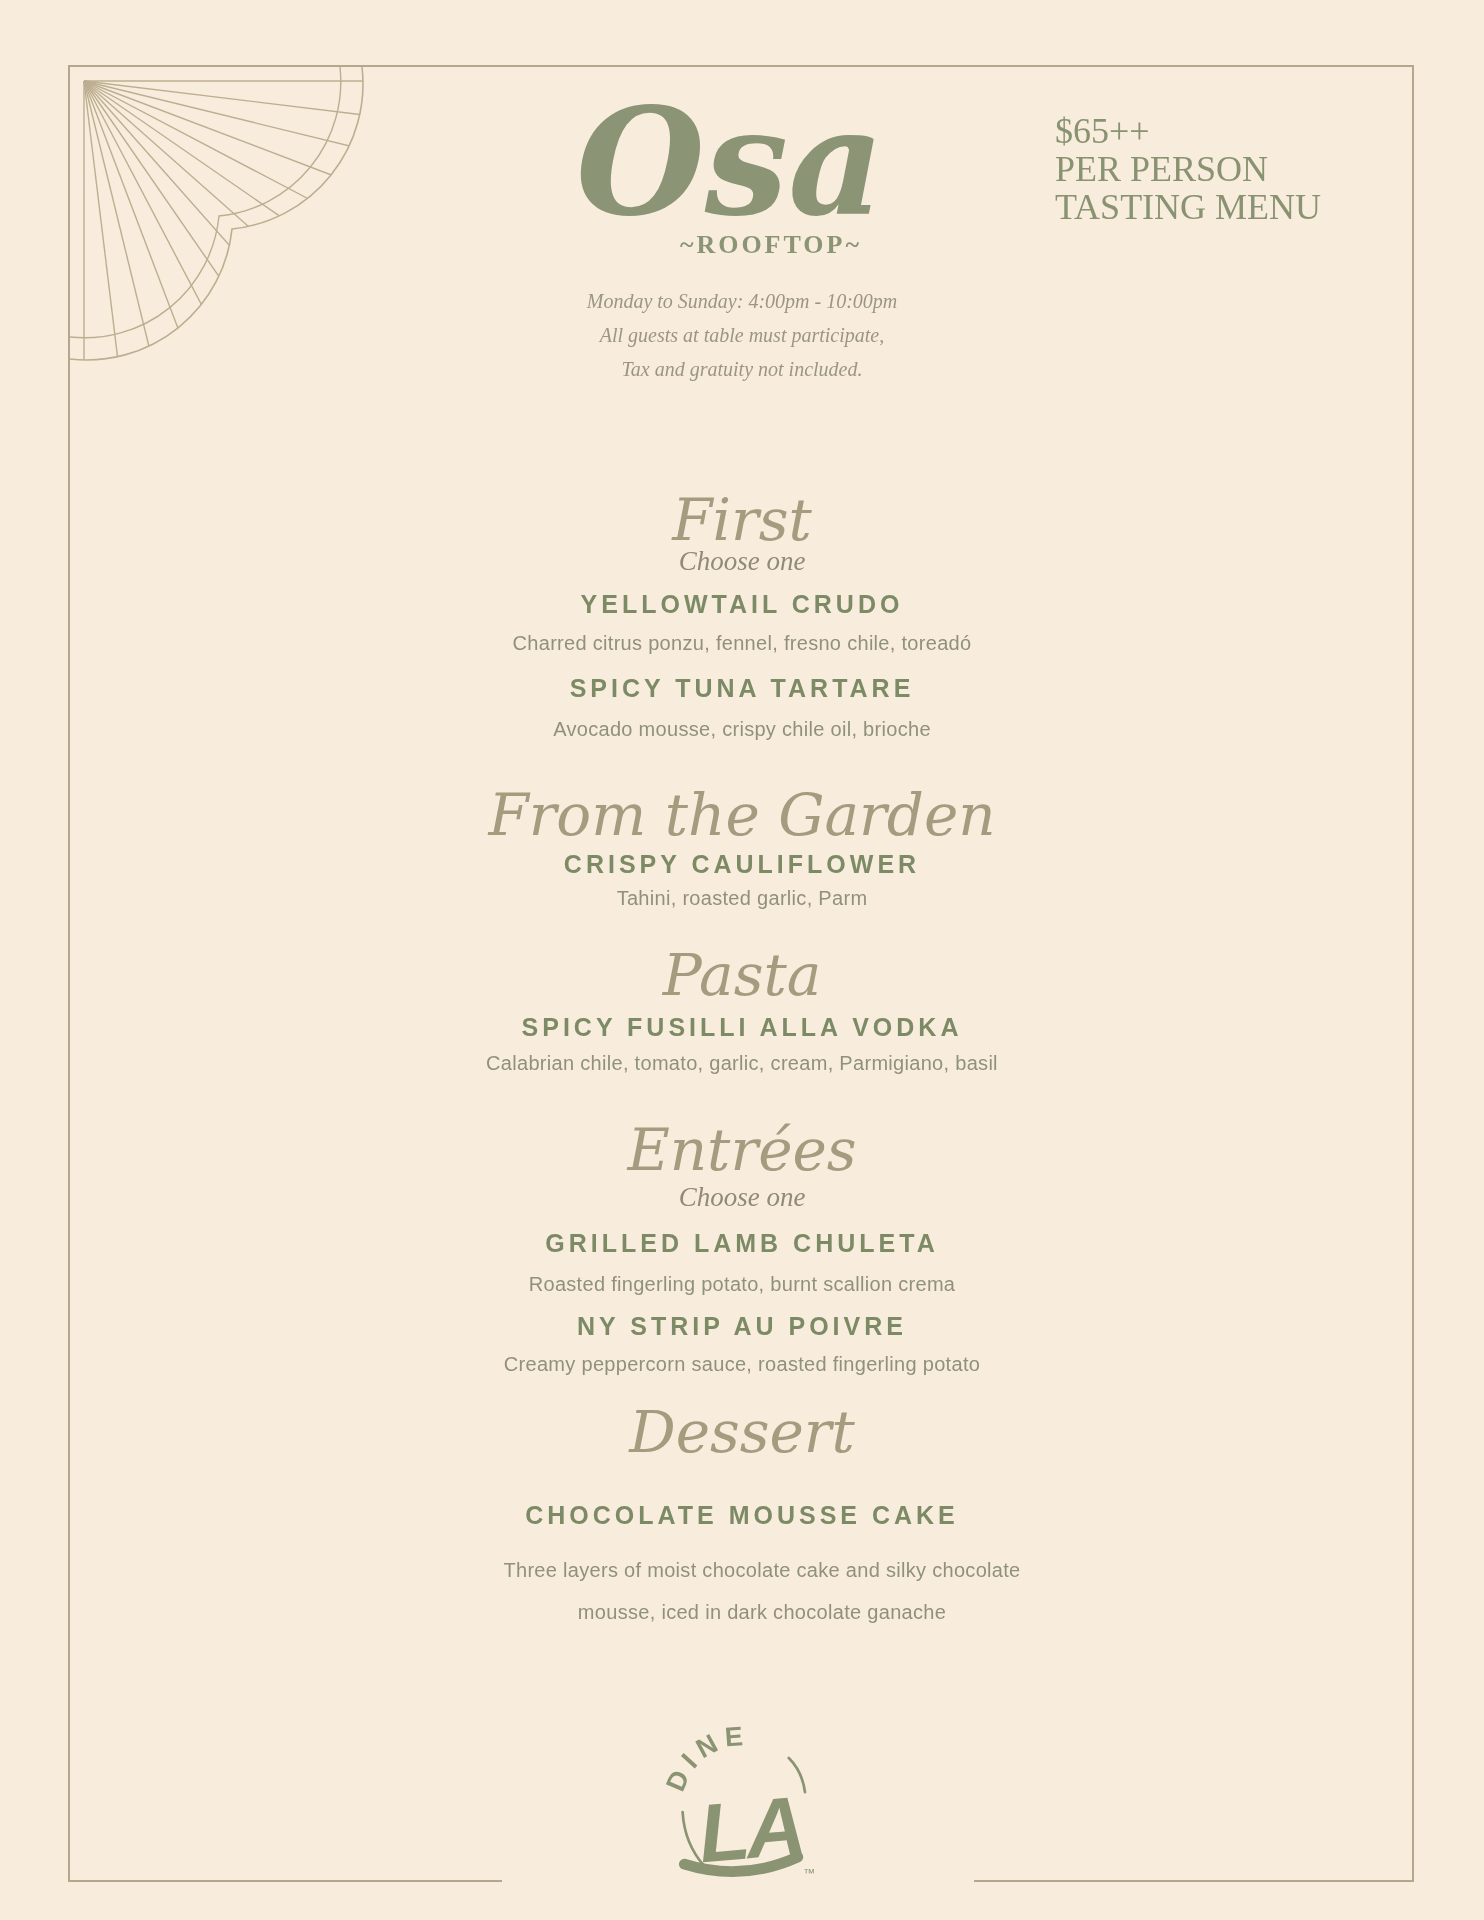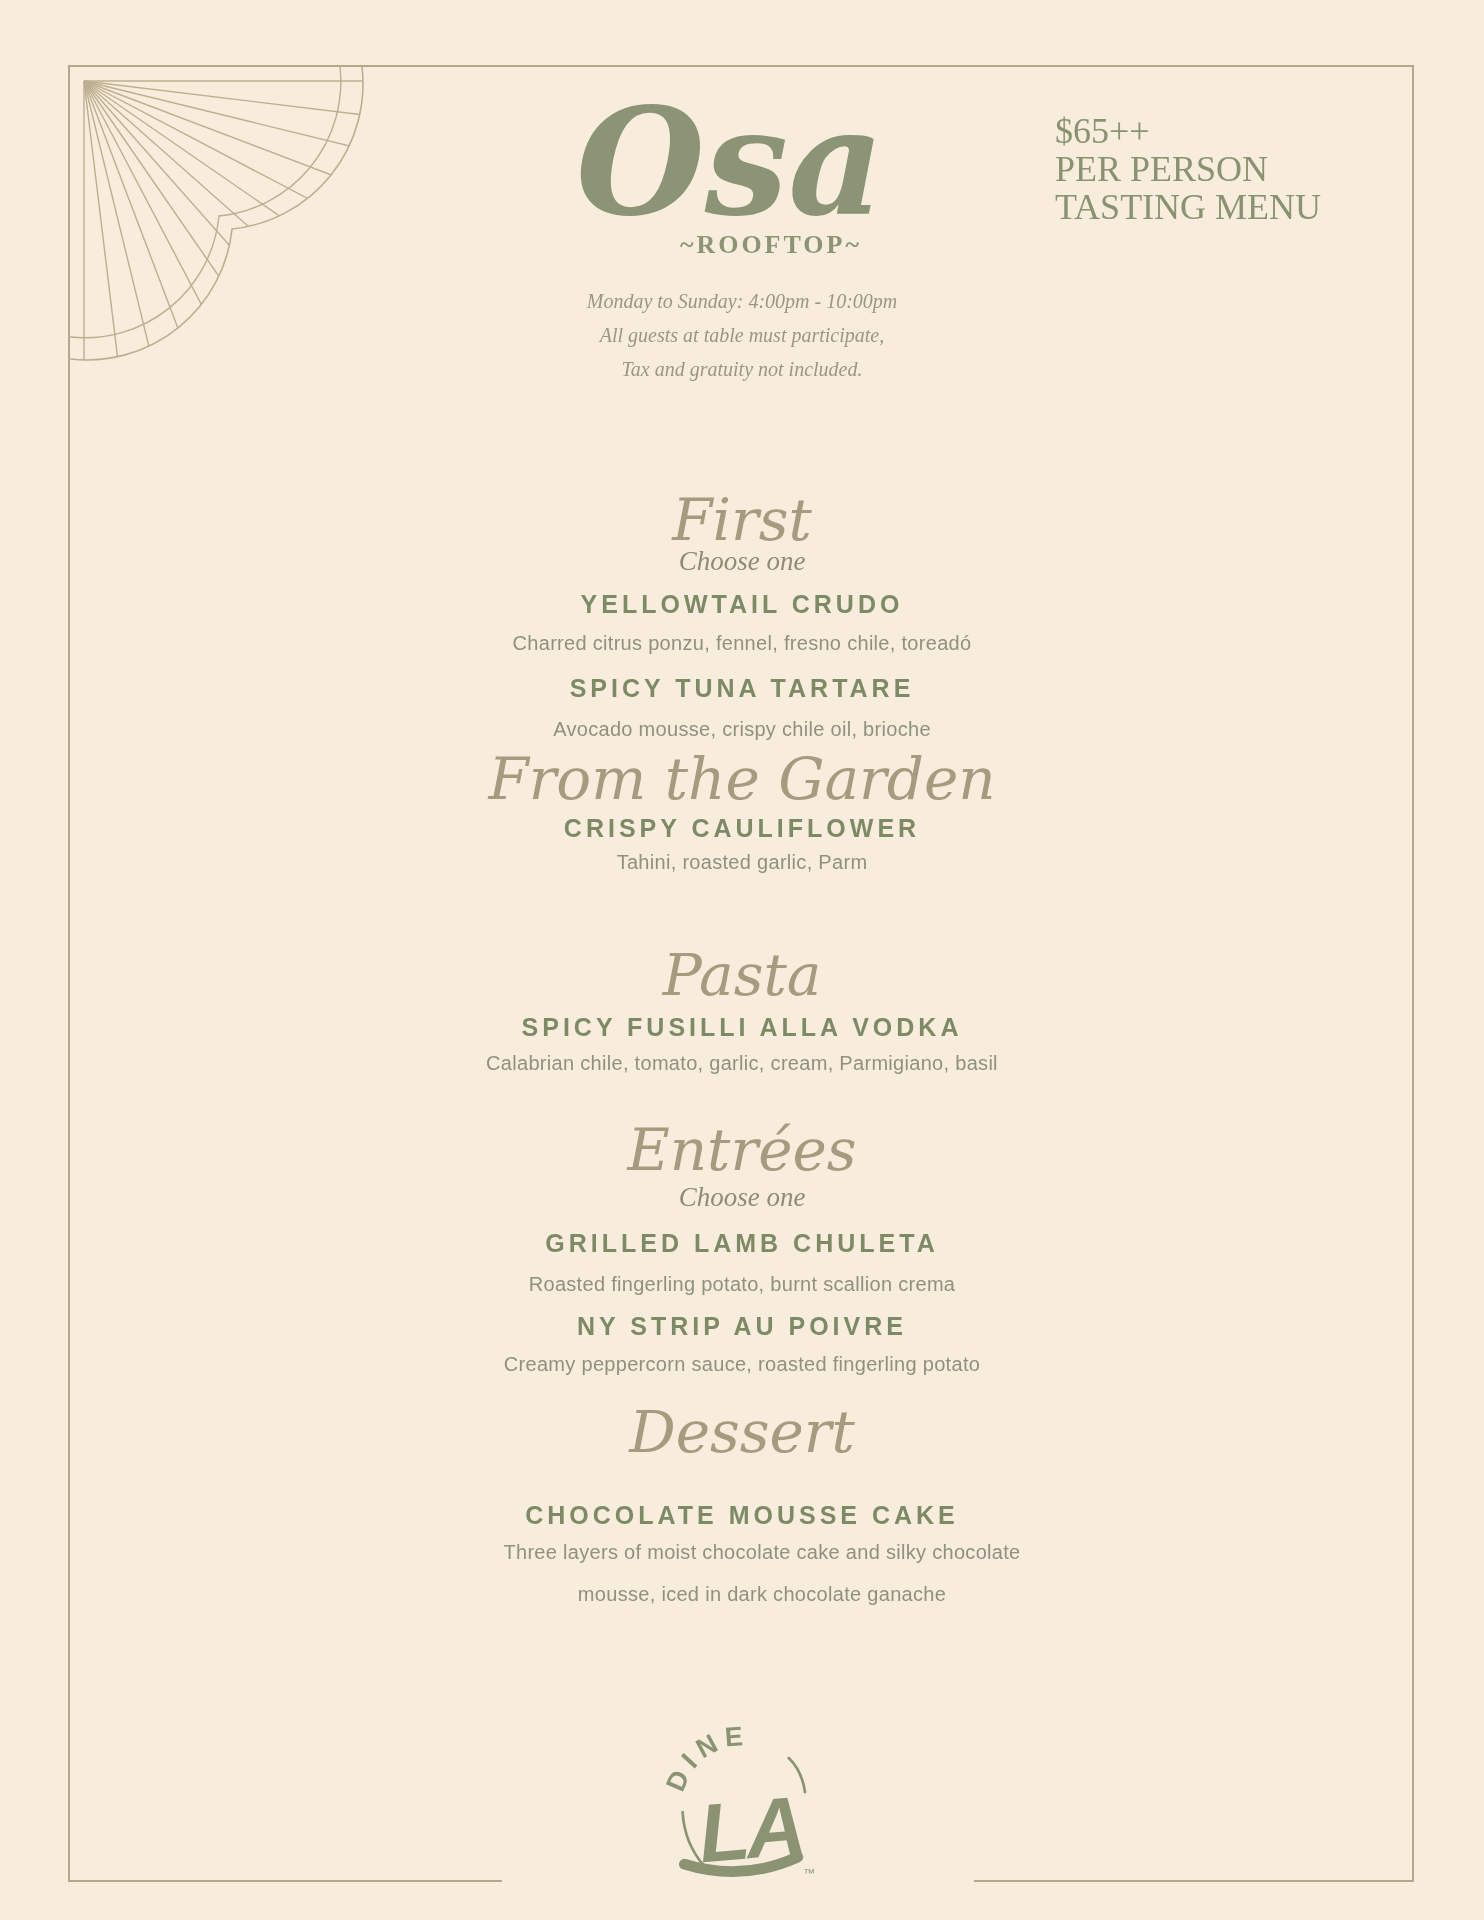--- a/index.html
+++ b/index.html
@@ -39,27 +39,27 @@
   .section{position:absolute;left:0;width:1484px;text-align:center;}
   .script-title{font-family:"DejaVu Serif",serif;font-style:italic;font-size:58px;
        line-height:70px;color:var(--script);font-weight:500;}
   .choose{font-family:"Liberation Serif",serif;font-style:italic;font-size:27px;
        line-height:28px;color:var(--note);}
   .dish{font-size:25px;font-weight:bold;letter-spacing:4px;line-height:28px;color:var(--dish);text-align:center;}
   .desc{font-size:20px;line-height:34px;letter-spacing:.3px;color:var(--desc);}
   .s-first{top:485px;} .s-first .choose{margin-top:-8px;}
   .s-first .dish.i1{margin-top:15px;} .s-first .desc.i1{margin-top:8px;}
   .s-first .dish.i2{margin-top:14px;} .s-first .desc.i2{margin-top:10px;}
-  .s-garden{top:744px;} .s-garden .dish{margin-top:0;} .s-garden .desc{margin-top:3px;}
+  .s-garden{top:780px;} .s-garden .dish{margin-top:0;} .s-garden .desc{margin-top:3px;}
   .s-pasta{top:940px;} .s-pasta .dish{margin-top:3px;} .s-pasta .desc{margin-top:5px;}
   .s-entrees{top:1115px;} .s-entrees .choose{margin-top:-2px;}
   .s-entrees .dish.i1{margin-top:18px;} .s-entrees .desc.i1{margin-top:10px;}
   .s-entrees .dish.i2{margin-top:11px;} .s-entrees .desc.i2{margin-top:7px;}
   .s-dessert{top:1397px;} .s-dessert .dish{margin-top:34px;}
-  .s-dessert .desc{margin-top:2px;line-height:42px;padding-left:40px;}
+  .s-dessert .desc{margin-top:20px;line-height:42px;padding-left:40px;}
 
   .dinela{position:absolute;left:652px;top:1722px;}
 </style>
 </head>
 <body>
 
 <div id="menu-root">
 
   <div class="bline b-top"></div>
   <div class="bline b-left"></div>

